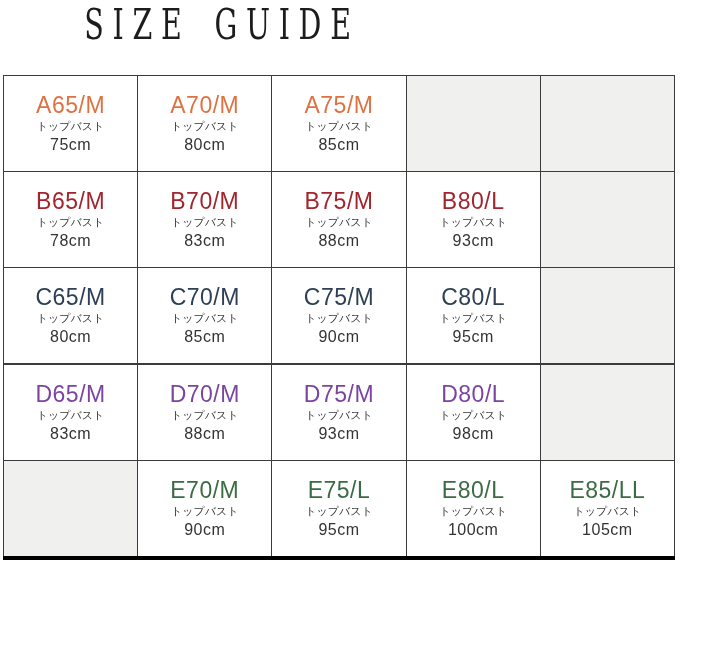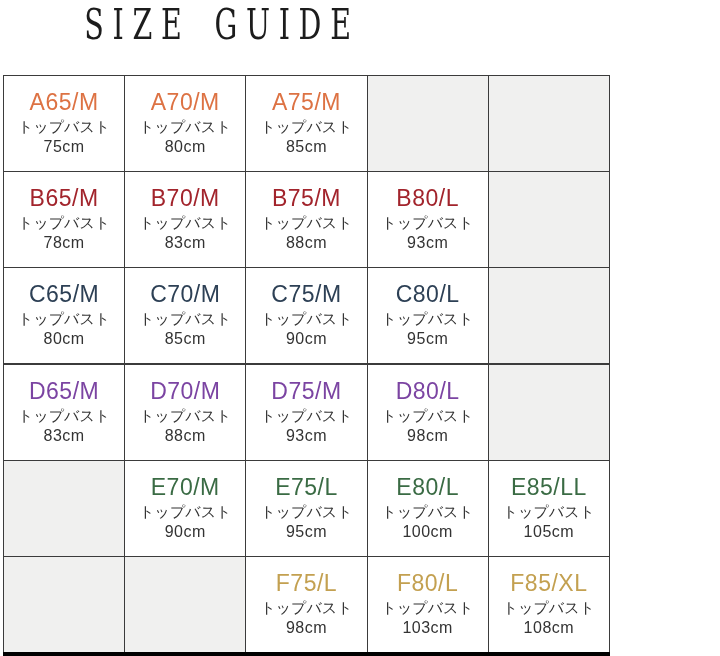--- a/index.html
+++ b/index.html
@@ -31,21 +31,21 @@
     transform: scale(0.62, 0.95);
     transform-origin: center top;
     white-space: nowrap;
     line-height: 1;
   }
 
   
   table.size-table {
     border-collapse: collapse;
     table-layout: fixed;
-    width: 607px;
+    width: 672px;
     margin: 3px 3px 0 3px;
   }
   table.size-table td {
     border: 1px solid var(--border, #3b3b3b);
     width: 20%;
     height: 95px;
     padding: 0;
     text-align: center;
     vertical-align: middle;
   }
@@ -55,21 +55,21 @@
   td.cell-empty { background: var(--empty-cell, #f0f0ef); }
 
   .size {
     font-size: 23px;
     font-weight: 500;
     letter-spacing: 0.5px;
     color: var(--row-color, #333);
     line-height: 1.15;
   }
   .bust-label {
-    font-size: 15px;
+    font-size: 11px;
     color: var(--text, #333333);
     margin-top: 2px;
     line-height: 1.25;
   }
   .bust-value {
     font-size: 16px;
     letter-spacing: 0.5px;
     color: var(--text, #333333);
     line-height: 1.35;
   }
@@ -195,35 +195,16 @@
           <div class="bust-label">トップバスト</div>
           <div class="bust-value">100cm</div>
         </td>
         <td class="cell">
           <div class="size">E85/LL</div>
           <div class="bust-label">トップバスト</div>
           <div class="bust-value">105cm</div>
         </td>
       </tr>
 
-      <tr style="--row-color: #c3a050;">
-        <td class="cell-empty"></td>
-        <td class="cell-empty"></td>
-        <td class="cell">
-          <div class="size">F75/L</div>
-          <div class="bust-label">トップバスト</div>
-          <div class="bust-value">98cm</div>
-        </td>
-        <td class="cell">
-          <div class="size">F80/L</div>
-          <div class="bust-label">トップバスト</div>
-          <div class="bust-value">103cm</div>
-        </td>
-        <td class="cell">
-          <div class="size">F85/XL</div>
-          <div class="bust-label">トップバスト</div>
-          <div class="bust-value">108cm</div>
-        </td>
-      </tr>
 
     </tbody>
   </table>
 </div>
 
 </body></html>

